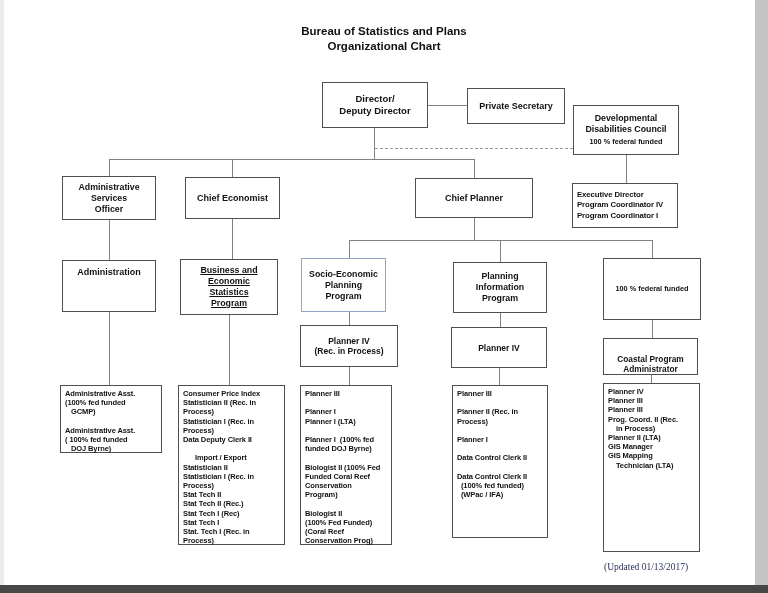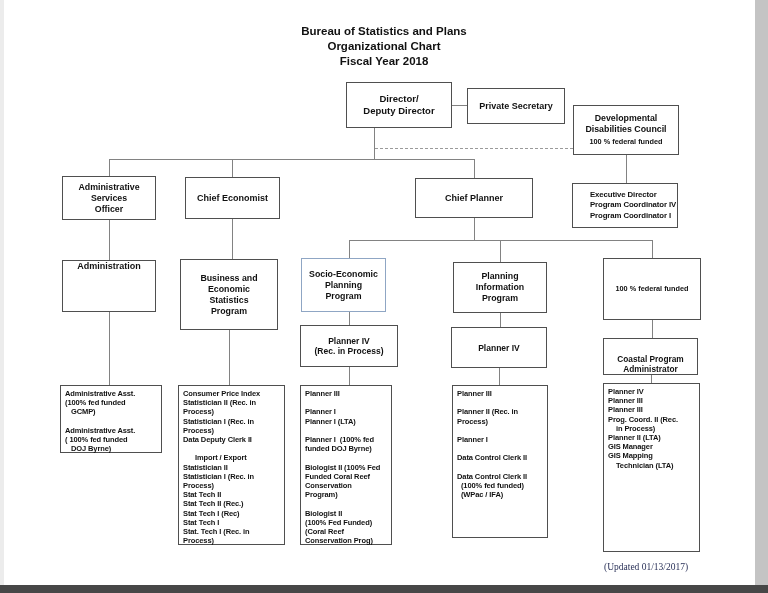--- a/index.html
+++ b/index.html
@@ -14,21 +14,21 @@
   .box{
     position:absolute;box-sizing:border-box;border:1px solid #4f4f4f;background:#fff;
     display:flex;flex-direction:column;align-items:center;justify-content:center;
     font-weight:bold;
   }
   .box.hl{border-color:#8fa6c4;}
   .lbl{white-space:pre-line;text-align:center;}
   .sub{white-space:pre-line;text-align:center;font-size:7.3px;margin-top:1px;}
   .leftalign{align-items:flex-start;}
   .leftalign .lbl{text-align:left;padding-left:4px;}
-  .topalign{justify-content:flex-start;}
+  .topalign{justify-content:flex-start;padding-top:6px;}
   .staff{
     position:absolute;box-sizing:border-box;border:1px solid #4f4f4f;background:#fff;
     font-weight:bold;font-size:7.5px;line-height:9.2px;letter-spacing:-0.1px;
     padding:3px 2px 0 4px;white-space:pre-wrap;text-align:left;
   }
   .ln{position:absolute;background:#828282;}
   .lnd{position:absolute;border-top:1px dashed #9a9a9a;height:0;background:none;}
   #footer{
     position:absolute;left:604px;top:562px;
     font-family:"Liberation Serif",serif;font-size:9.5px;color:#2a3158;
@@ -36,21 +36,20 @@
   .edge{position:absolute;}
 </style>
 </head>
 <body>
 
 <div id="page">
 
   <div id="title">
     <div>Bureau of Statistics and Plans</div>
     <div>Organizational Chart</div>
-    <div>Fiscal Year 2018</div>
   </div>
 
   <div class="ln" style="left:428px;top:105px;width:39px;height:1px;"></div>
   <div class="ln" style="left:374px;top:128px;width:1px;height:31px;"></div>
   <div class="lnd" style="left:375px;top:148px;width:198px;"></div>
   <div class="ln" style="left:109px;top:159px;width:366px;height:1px;"></div>
   <div class="ln" style="left:109px;top:159px;width:1px;height:17px;"></div>
   <div class="ln" style="left:232px;top:159px;width:1px;height:18px;"></div>
   <div class="ln" style="left:474px;top:159px;width:1px;height:19px;"></div>
   <div class="ln" style="left:626px;top:155px;width:1px;height:28px;"></div>
@@ -63,21 +62,21 @@
   <div class="ln" style="left:349px;top:240px;width:1px;height:18px;"></div>
   <div class="ln" style="left:500px;top:240px;width:1px;height:22px;"></div>
   <div class="ln" style="left:652px;top:240px;width:1px;height:18px;"></div>
   <div class="ln" style="left:349px;top:312px;width:1px;height:13px;"></div>
   <div class="ln" style="left:349px;top:367px;width:1px;height:18px;"></div>
   <div class="ln" style="left:500px;top:313px;width:1px;height:14px;"></div>
   <div class="ln" style="left:499px;top:368px;width:1px;height:17px;"></div>
   <div class="ln" style="left:652px;top:320px;width:1px;height:18px;"></div>
   <div class="ln" style="left:651px;top:375px;width:1px;height:8px;"></div>
 
-  <div class="box" style="left:322px;top:82px;width:106px;height:46px;font-size:9.5px;line-height:12px;margin-left:24px;">
+  <div class="box" style="left:322px;top:82px;width:106px;height:46px;font-size:9.5px;line-height:12px;">
     <div class="lbl">Director/
 Deputy Director</div>
   </div>
   <div class="box" style="left:467px;top:88px;width:98px;height:36px;font-size:9px;">
     <div class="lbl">Private Secretary</div>
   </div>
   <div class="box" style="left:573px;top:105px;width:106px;height:50px;font-size:8.8px;line-height:11px;">
     <div class="lbl">Developmental
 Disabilities Council</div>
     <div class="sub">100 % federal funded</div>
@@ -87,30 +86,30 @@
     <div class="lbl">Administrative
 Services
 Officer</div>
   </div>
   <div class="box" style="left:415px;top:178px;width:118px;height:40px;font-size:9px;">
     <div class="lbl">Chief Planner</div>
   </div>
   <div class="box" style="left:185px;top:177px;width:95px;height:42px;font-size:9px;">
     <div class="lbl">Chief Economist</div>
   </div>
-  <div class="box leftalign" style="left:572px;top:183px;width:106px;height:45px;font-size:7.8px;line-height:10.5px;letter-spacing:-0.1px;padding-left:13px;">
+  <div class="box leftalign" style="left:572px;top:183px;width:106px;height:45px;font-size:7.8px;line-height:10.5px;letter-spacing:-0.1px;">
     <div class="lbl">Executive Director
 Program Coordinator IV
 Program Coordinator I</div>
   </div>
 
   <div class="box topalign" style="left:62px;top:260px;width:94px;height:52px;font-size:9px;">
     <div class="lbl">Administration</div>
   </div>
-  <div class="box" style="left:180px;top:259px;width:98px;height:71px;font-size:8.8px;line-height:11px;">
+  <div class="box" style="left:180px;top:259px;width:98px;height:56px;font-size:8.8px;line-height:11px;text-decoration:underline;">
     <div class="lbl">Business and
 Economic
 Statistics
 Program</div>
   </div>
   <div class="box hl" style="left:301px;top:258px;width:85px;height:54px;font-size:8.8px;line-height:11px;">
     <div class="lbl">Socio-Economic
 Planning
 Program</div>
   </div>

